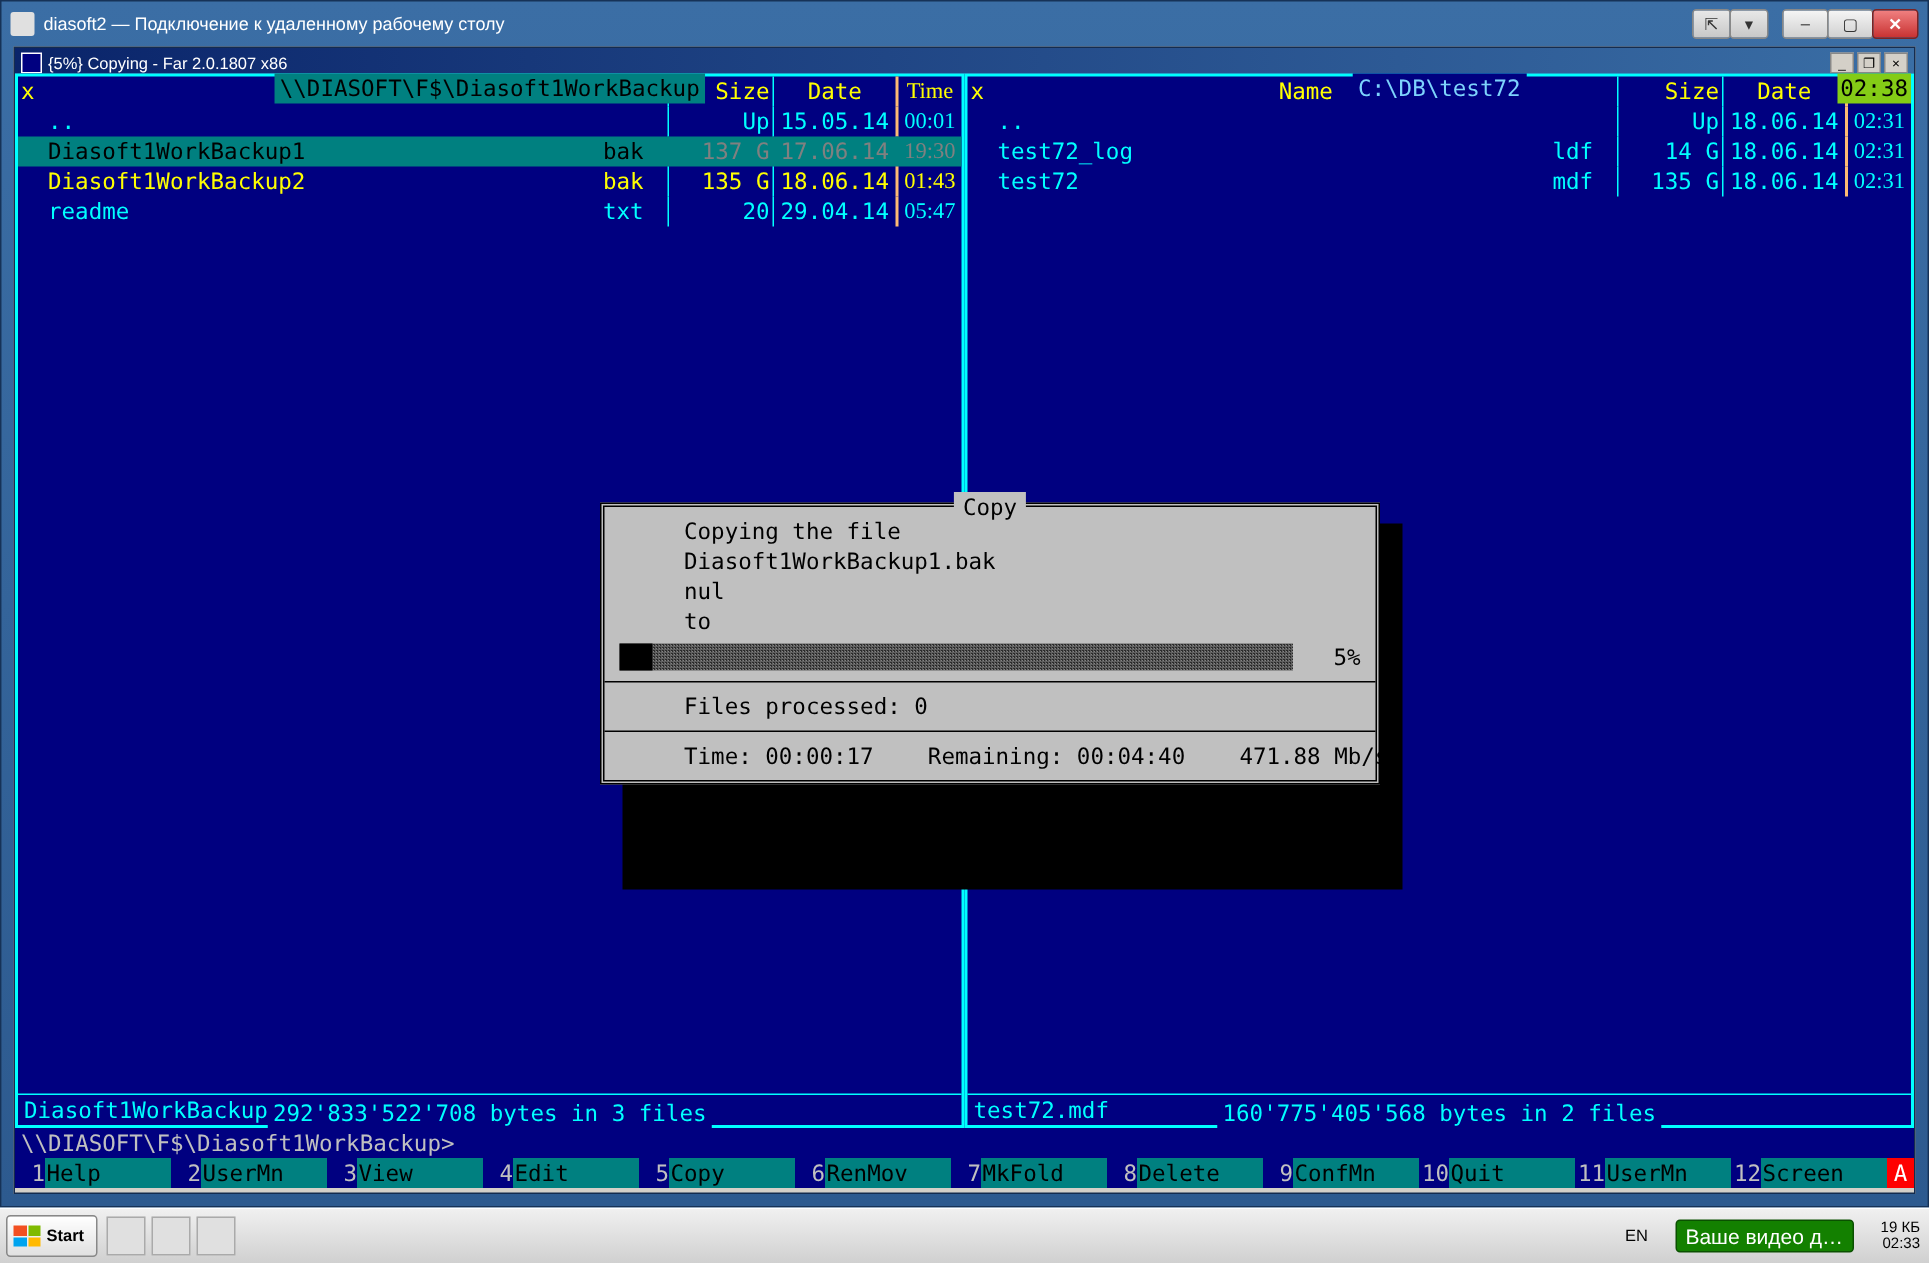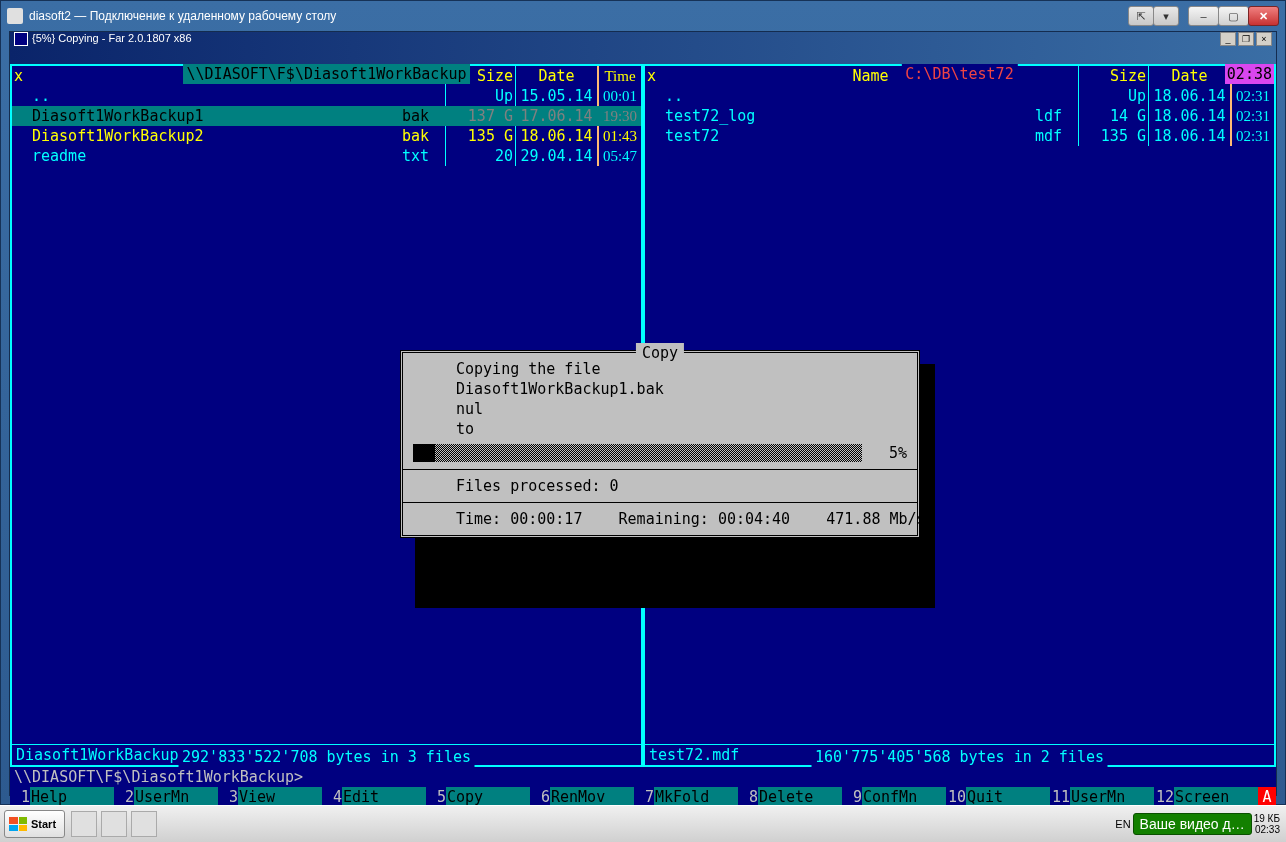--- a/index.html
+++ b/index.html
@@ -5,31 +5,31 @@
 * { box-sizing: border-box; margin: 0; padding: 0; }
 body { width: 1286px; height: 842px; background: #3b6ea5; font-family: "Lucida Console", "Consolas", monospace; font-size: 13px; overflow: hidden; position: relative; }
 .win-outer { position: absolute; top: 0; left: 0; right: 0; bottom: 37px; background: linear-gradient(180deg,#3b6ea5,#2d5a8f); border: 1px solid #163257; }
 .titlebar-outer { height: 30px; display: flex; align-items: center; padding: 0 6px; font-family: "Segoe UI", sans-serif; font-size: 12px; color: #fff; }
 .titlebar-outer .icon { width: 16px; height: 16px; margin-right: 6px; background: #e0e0e0; border-radius: 2px; }
 .titlebar-outer .spacer { flex: 1; }
 .win-btn { width: 31px; height: 20px; background: linear-gradient(180deg,#f5f5f5,#d0d0d0); border: 1px solid #888; border-radius: 3px; margin-left: -1px; display: flex; align-items: center; justify-content: center; font-size: 11px; color: #333; }
 .win-btn.close { background: linear-gradient(180deg,#f08080,#c83232); color: #fff; font-weight: bold; border-color: #7a2424; }
 .win-btn.aux { width: 26px; background: linear-gradient(180deg,#e8e8e8,#c8c8c8); }
 .win-inner-wrap { margin: 0 8px 8px 8px; height: calc(100% - 38px); border: 1px solid #142c4f; background: #d4d0c8; }
-.win-inner-title { height: 32px; background: linear-gradient(90deg,#0a246a,#3a6ea5); display: flex; align-items: flex-start; padding: 0 4px; font-family: "Tahoma", sans-serif; font-size: 11px; color: #fff; }
+.win-inner-title { height: 17px; background: linear-gradient(90deg,#0a246a,#3a6ea5); display: flex; align-items: flex-end; padding: 0 4px; font-family: "Tahoma", sans-serif; font-size: 11px; color: #fff; }
 .win-inner-title .icon { width: 14px; height: 14px; margin-right: 4px; background: #000080; border: 1px solid #fff; }
 .win-inner-title .spacer { flex: 1; }
 .tb-btn { width: 16px; height: 14px; background: #d4d0c8; border: 1px solid #888; margin-left: 2px; font-size: 9px; display: flex; align-items: center; justify-content: center; color: #000; }
 .console { background: #000080; height: calc(100% - 20px); position: relative; font-size: 15px; line-height: 20px; color: #00ffff; padding: 0; }
 .panels { display: flex; height: calc(100% - 40px); }
 .panel { flex: 1; position: relative; }
 .panel-border { border: 2px double #00ffff; margin: 0; height: 100%; position: relative; }
 .panel-title { position: absolute; top: -2px; left: 50%; transform: translateX(-50%); background: #008080; color: #000; padding: 0 4px; white-space: nowrap; }
-.panel-title.inactive { background: #000080; color: #ef4444; }
-.clock { position: absolute; top: -2px; right: 0; background: #d946ef; color: #000000; padding: 0 2px; }
+.panel-title.inactive { background: #000080; color: #7dd3fc; }
+.clock { position: absolute; top: -2px; right: 0; background: #84cc16; color: #000000; padding: 0 2px; }
 .cols-header { display: flex; color: #ffff00; }
 .cols-header span, .row span { padding: 0 2px; }
 .col-x { width: 18px; text-align: left; }
 .col-name { flex: 1; text-align: center; }
 .col-ext { width: 45px; text-align: left; color: #00ffff;}
 .col-size { width: 70px; text-align: right; border-left: 1px solid #00ffff; }
 .col-date { width: 82px; text-align: center; border-left: 1px solid #00ffff; }
 .col-time { width: 44px; text-align: center; border-left: 2px solid #fdba74; font-family: Liberation Serif, serif; }
 .rows { }
 .row { display: flex; color: #00ffff; }
@@ -57,21 +57,21 @@
 .bar { flex: 1; height: 18px; position: relative; border: none; background: repeating-linear-gradient(45deg,#c0c0c0,#c0c0c0 1px,#000 1px,#000 2px); background-size: 2px 2px; background-color:#c0c0c0; }
 .bar-bg { position: absolute; inset: 0; background-image: radial-gradient(#000 0.5px, transparent 0.5px); background-size: 2px 2px; opacity:0.35;}
 .bar-fill { position: absolute; left: 0; top: 0; bottom: 0; background: #000; }
 .pct { width: 45px; text-align: right; padding-left: 6px; }
 .hr { border-top: 1px solid #000; margin: 6px -10px; }
 .taskbar { position: absolute; left: 0; right: 0; bottom: 0; height: 37px; background: linear-gradient(180deg,#f0f0f0,#d0d0d0); border-top: 1px solid #fff; display: flex; align-items: center; font-family: "Tahoma", sans-serif; font-size: 11px; color: #000; }
 .start { display: flex; align-items: center; height: 28px; margin: 0 4px; padding: 2px 8px 2px 4px; border: 1px solid #888; border-radius: 3px; background: linear-gradient(180deg,#fff,#e0e0e0); }
 .winflag { width: 18px; height: 14px; margin-right: 4px; display: grid; grid-template-columns: 1fr 1fr; grid-template-rows: 1fr 1fr; gap: 1px; }
 .winflag span:nth-child(1){background:#f25022;} .winflag span:nth-child(2){background:#7fba00;} .winflag span:nth-child(3){background:#00a4ef;} .winflag span:nth-child(4){background:#ffb900;}
 .ql { width: 26px; height: 26px; border: 1px solid #aaa; margin: 0 2px; background: #e0e0e0; }
-.tray { margin-left: auto; display: flex; align-items: center; padding: 0 6px; gap: 2px; }
+.tray { margin-left: auto; display: flex; align-items: center; padding: 0 6px; gap: 18px; }
 .tray-balloon { background: #138000; color: #fff; border: 1px solid #0a5000; border-radius: 3px; padding: 2px 6px; font-size: 14px; }
 .tray-time { text-align: right; font-size: 10px; line-height: 11px; }
 </style>
 </head>
 <body>
 
 <div class="win-outer">
   <div class="titlebar-outer">
     <div class="icon"></div>
     <span>diasoft2 — Подключение к удаленному рабочему столу</span>

